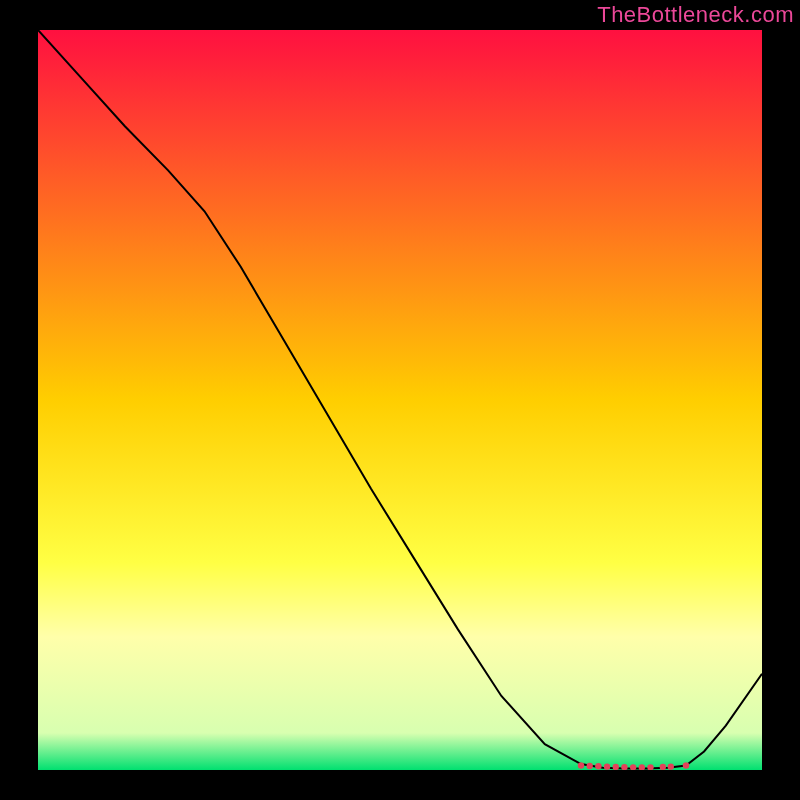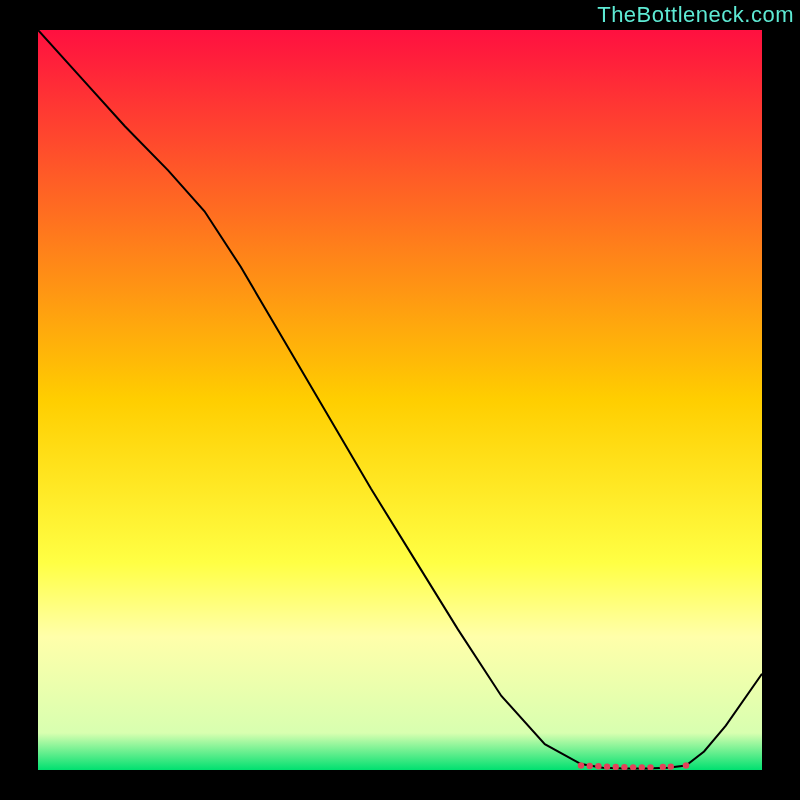--- a/index.html
+++ b/index.html
@@ -14,21 +14,21 @@
   .frame {
     position: relative;
     width: 800px;
     height: 800px;
     background: #000;
   }
   .watermark {
     position: absolute;
     top: 2px;
     right: 6px;
-    color: #5eead4;
+    color: #ec4899;
     font-size: 22px;
     font-weight: 500;
     letter-spacing: 0.5px;
   }
   .plot {
     position: absolute;
     left: 38px;
     top: 30px;
     width: 724px;
     height: 740px;

